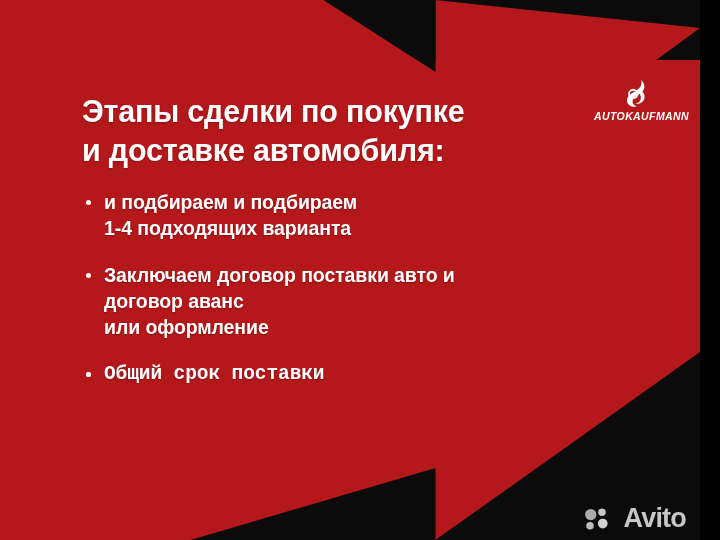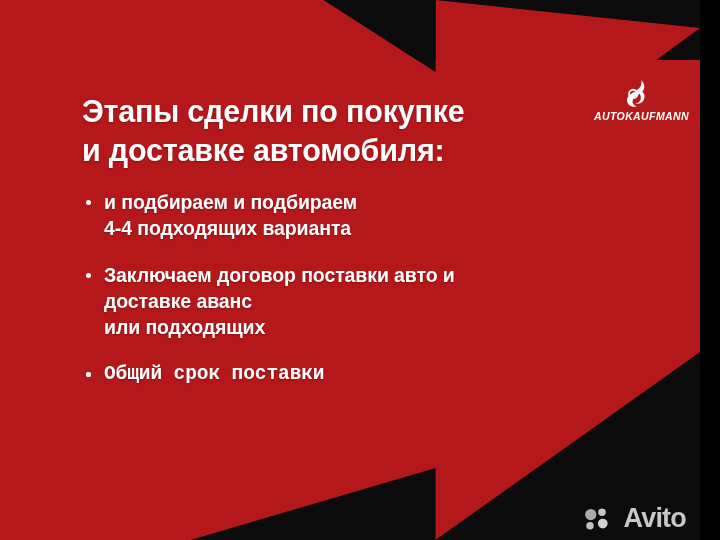--- a/index.html
+++ b/index.html
@@ -160,28 +160,28 @@
         <circle cx="24" cy="34" r="9" fill="none" stroke="#ffffff" stroke-width="4"></circle>
       </svg>
       <span class="brand-name">AUTOKAUFMANN</span>
     </div>
 
     <ul class="steps">
 
       <li class="step">
         <span class="step-bullet"></span>
         <span class="step-line">и подбираем и подбираем</span>
-        <span class="step-line">4-4 подходящих варианта</span>
+        <span class="step-line">1-4 подходящих варианта</span>
       </li>
 
       <li class="step">
         <span class="step-bullet"></span>
         <span class="step-line">Заключаем договор поставки авто и</span>
-        <span class="step-line">доставке аванс</span>
-        <span class="step-line">или подходящих</span>
+        <span class="step-line">договор аванс</span>
+        <span class="step-line">или оформление</span>
       </li>
 
       <li class="step">
         <span class="step-bullet"></span>
       </li>
 
       <li class="step">
         <span class="step-bullet"></span>
         <span class="step-line">Общий срок поставки</span>
       </li>

